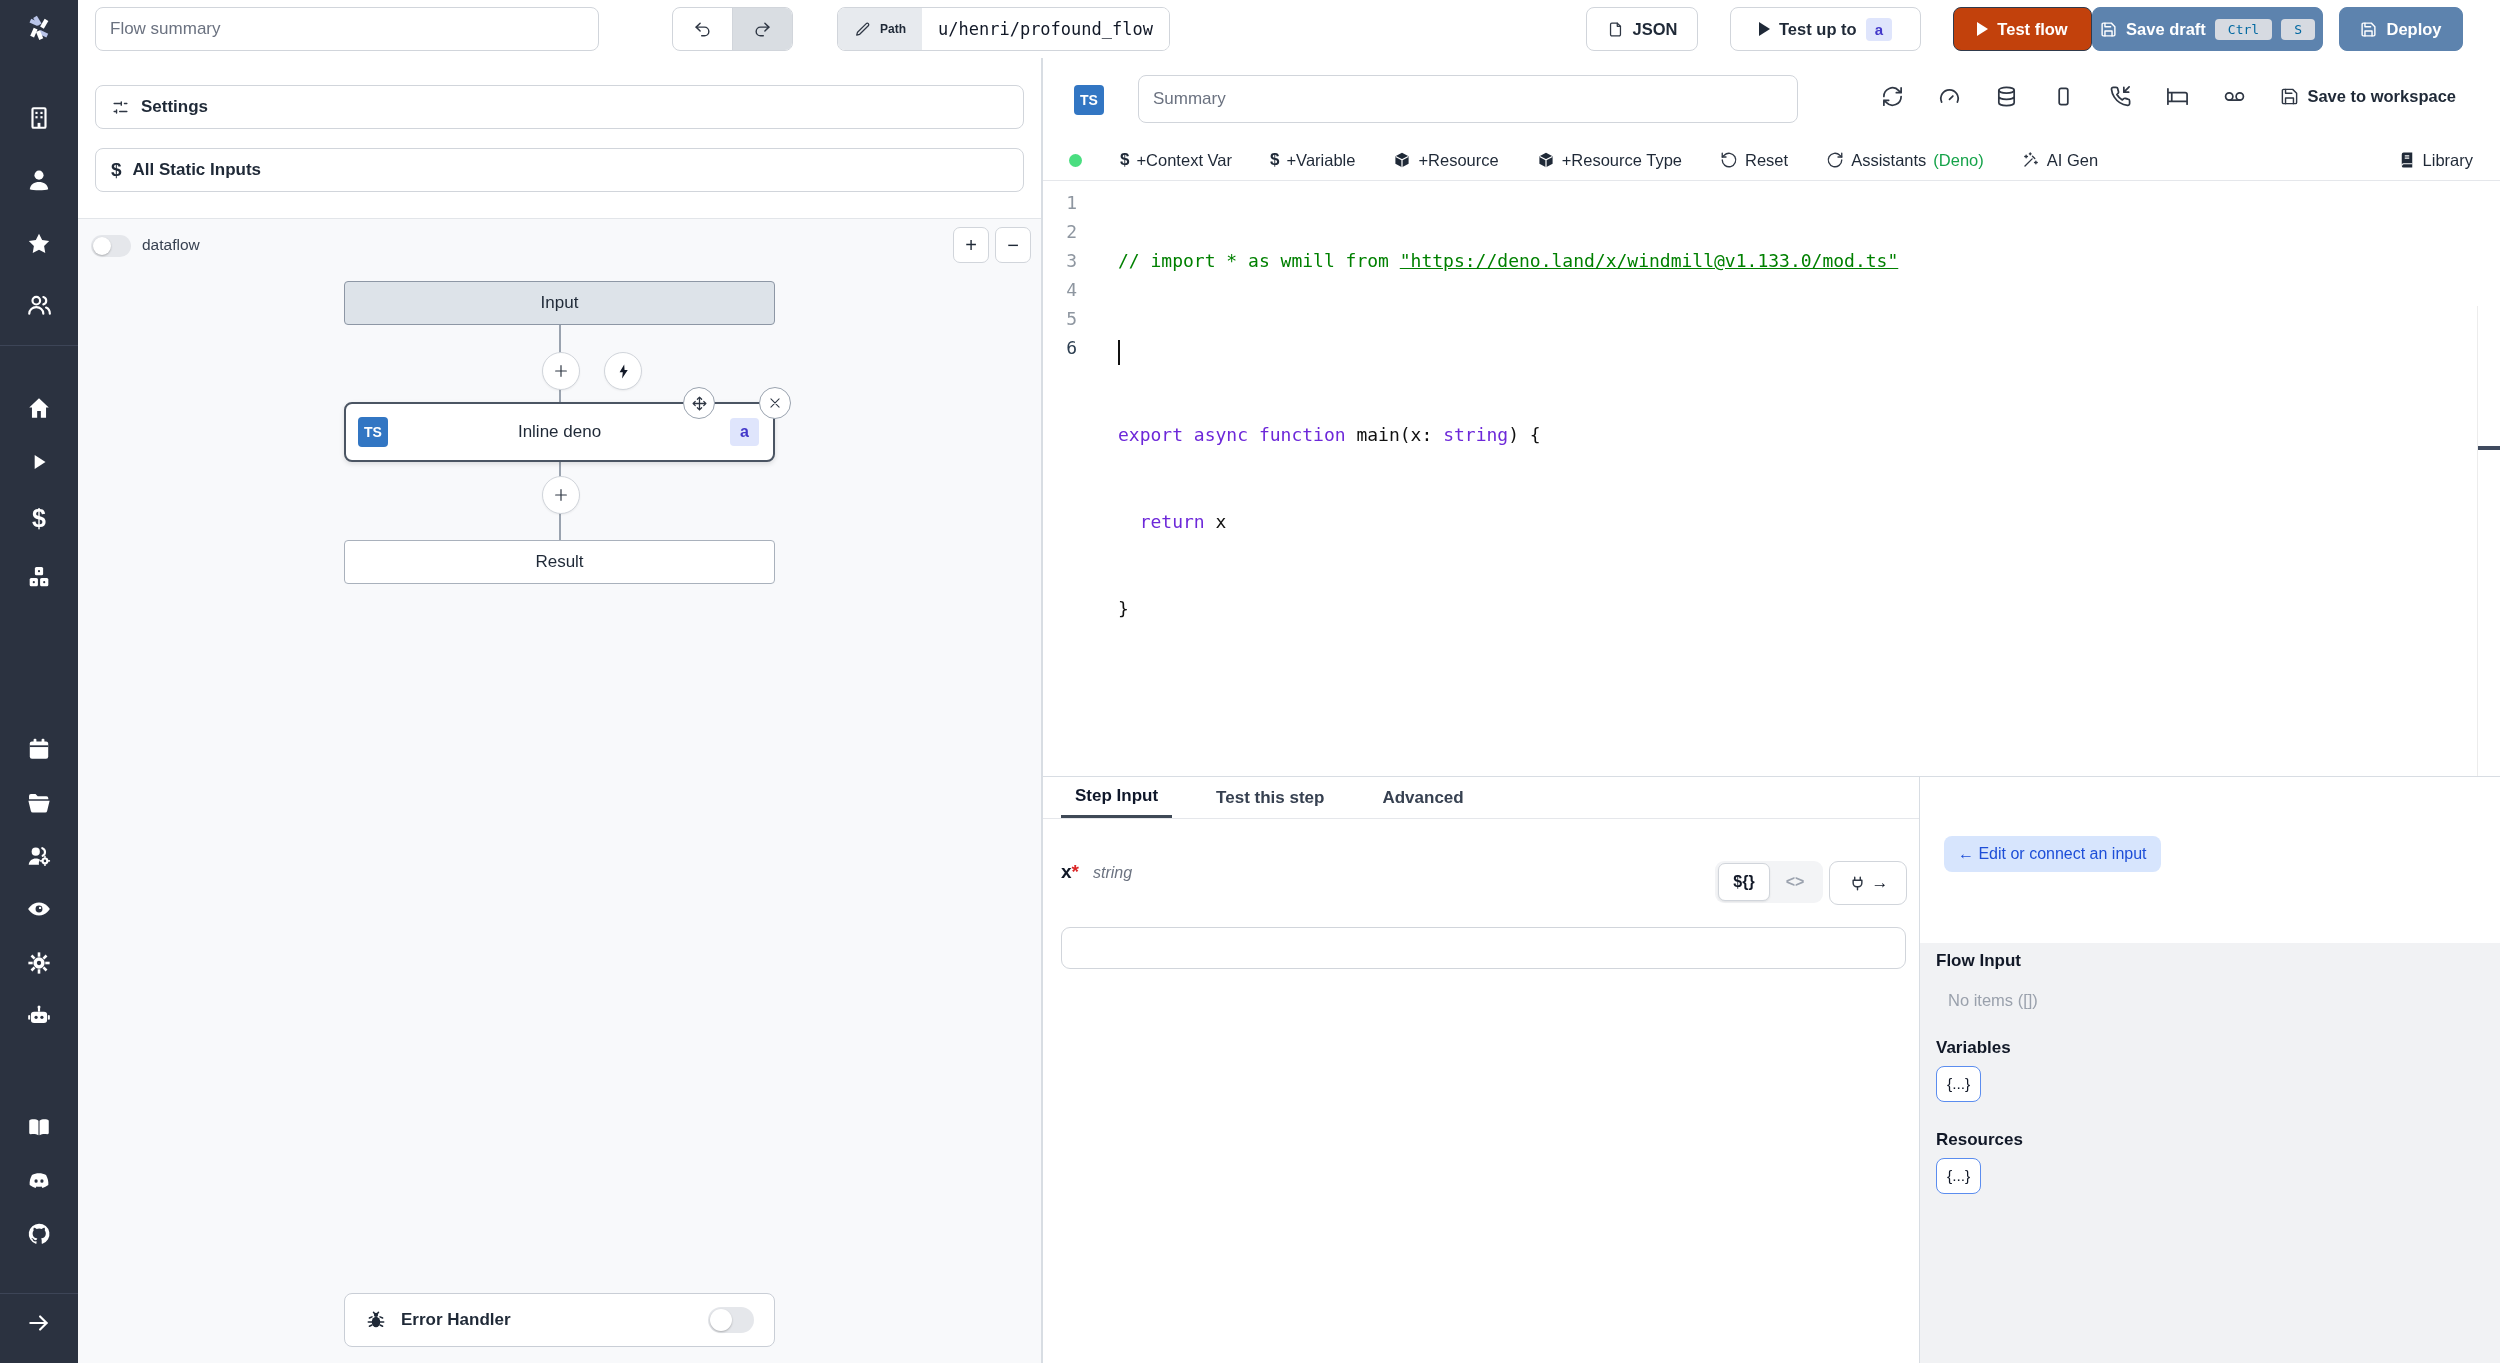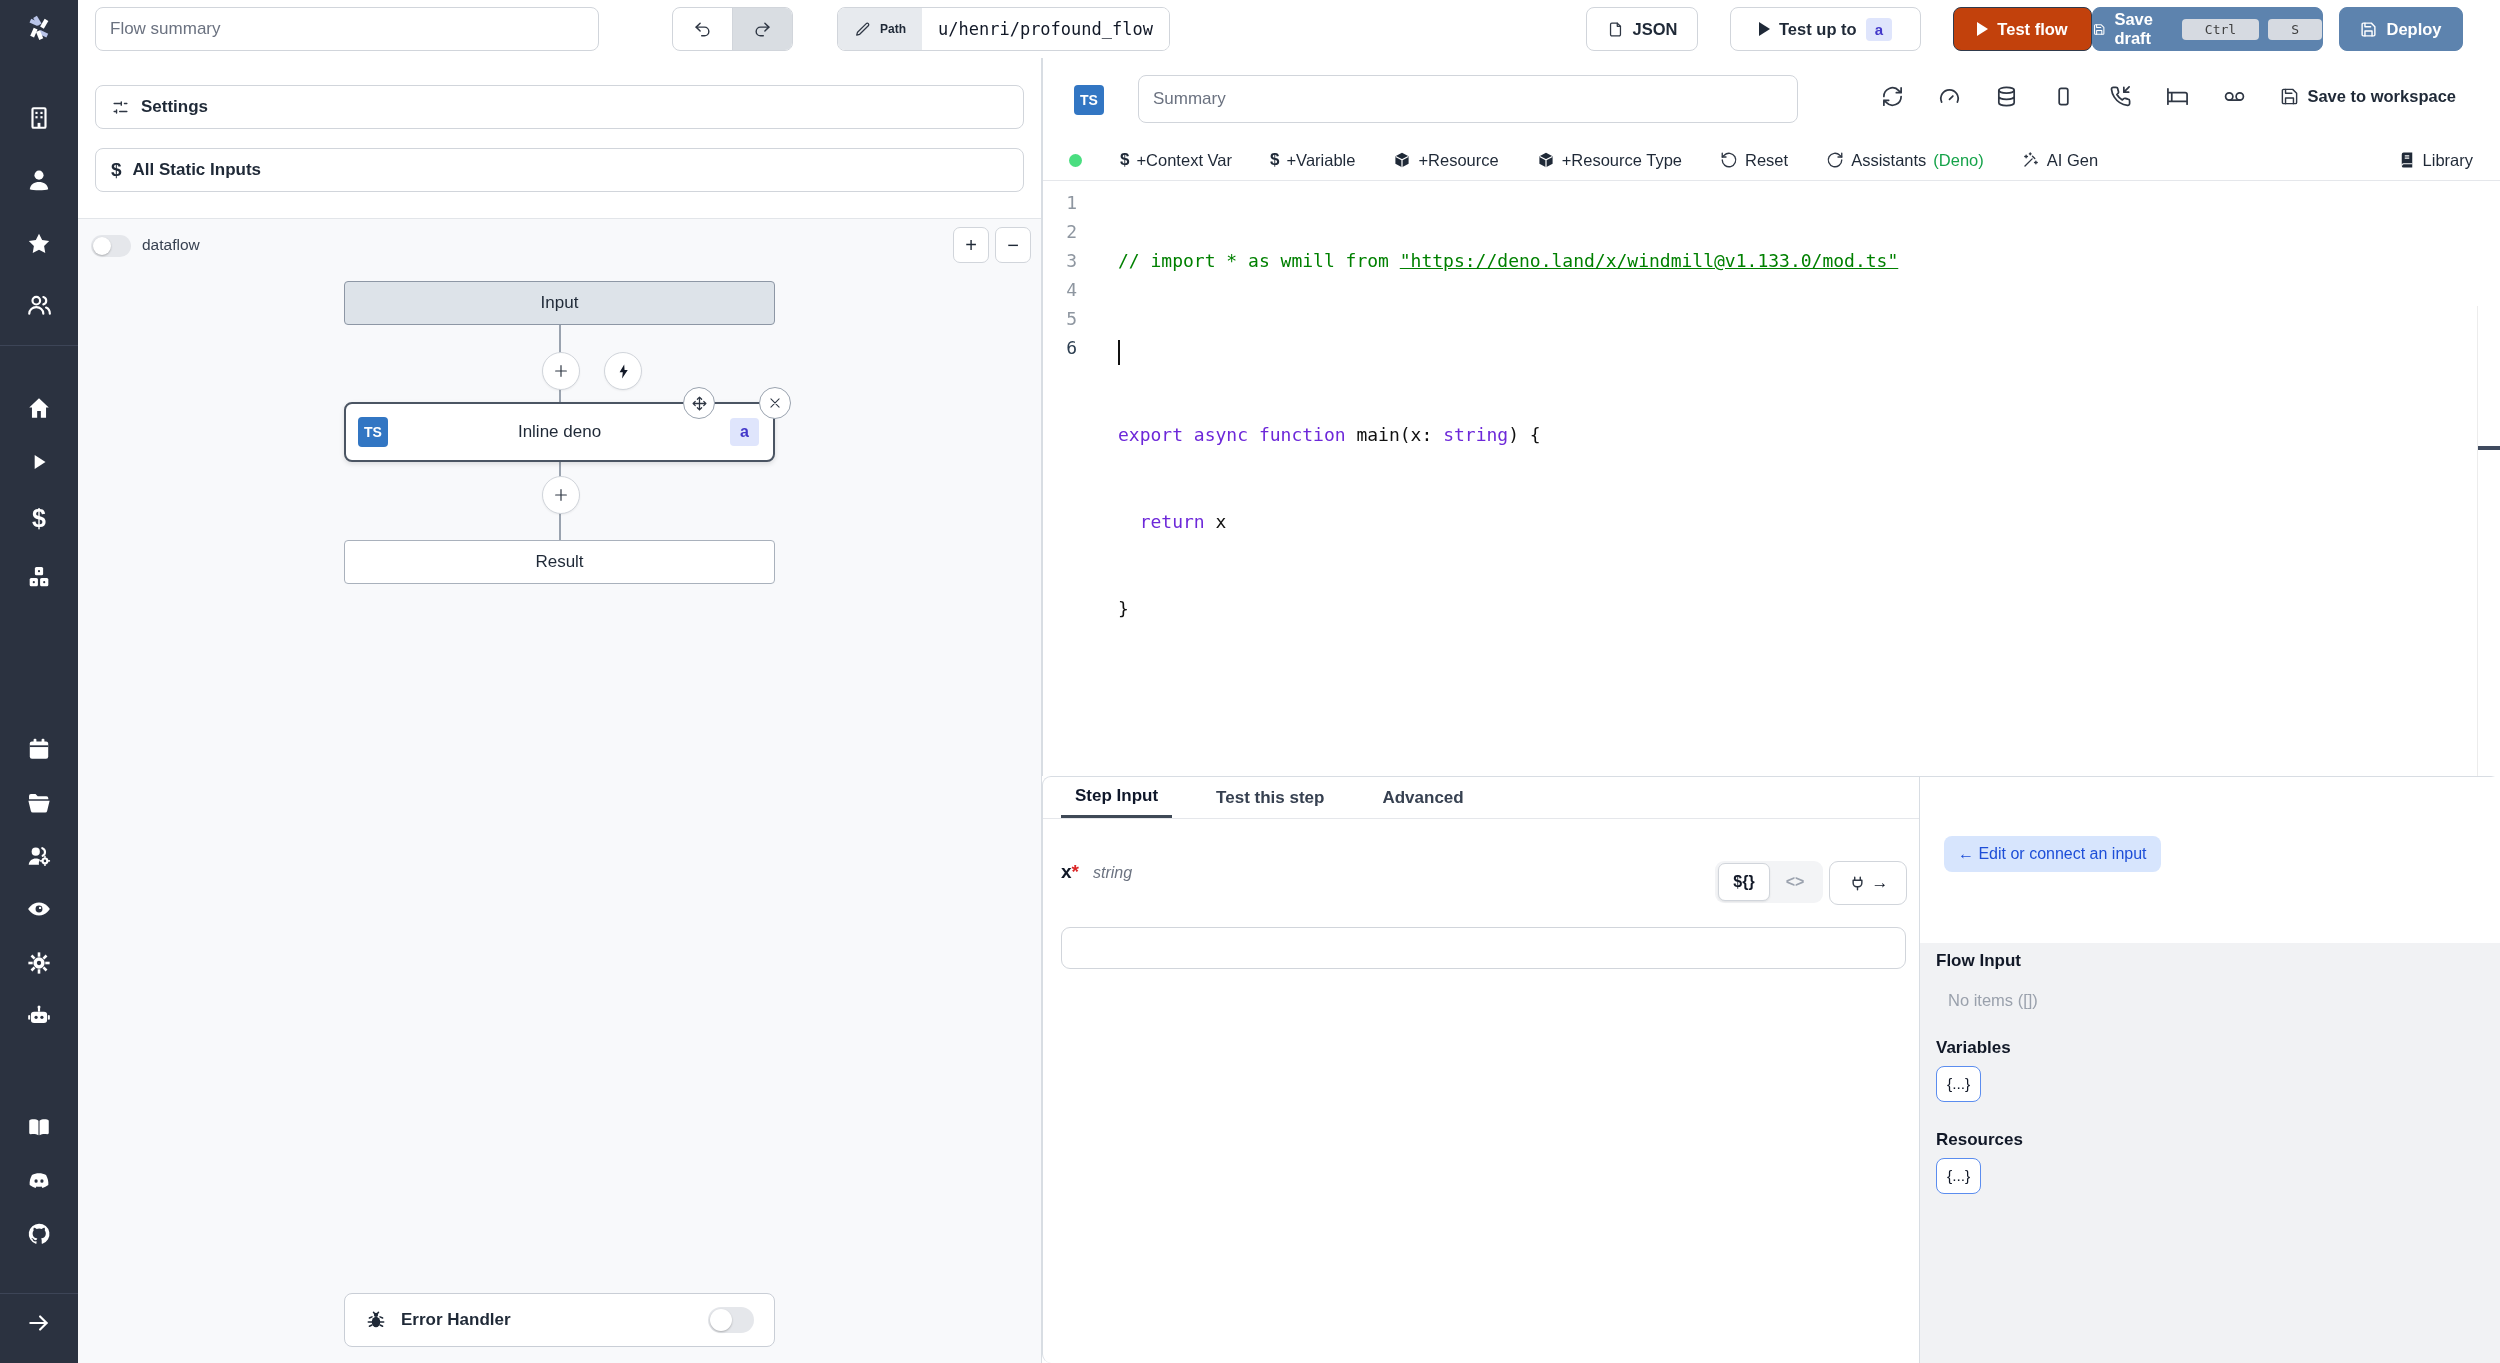--- a/index.html
+++ b/index.html
@@ -25,22 +25,22 @@
   .grp{position:absolute;top:7px;height:44px;display:flex;align-items:stretch;border:1px solid #d1d5db;border-radius:8px;overflow:hidden;box-sizing:border-box;background:#fff;}
   .half{width:59px;display:flex;align-items:center;justify-content:center;cursor:pointer;}
   .half+.half{border-left:1px solid #d1d5db;background:#d9dde2;}
   .pathseg{display:flex;align-items:center;gap:9px;background:#e7eaee;padding:0 16px;font-weight:700;font-size:12px;color:#1f2937;}
   .pathval{display:flex;align-items:center;padding:0 16px;font-family:"DejaVu Sans Mono",monospace;font-size:17px;color:#111827;background:#fff;}
   .btn{position:absolute;top:7px;height:44px;display:flex;align-items:center;justify-content:center;gap:9px;
        border-radius:8px;font-size:16.5px;font-weight:600;box-sizing:border-box;cursor:pointer;}
   .btn.white{background:#fff;border:1px solid #d1d5db;color:#1f2937;}
   .btn.dark{background:#c2410c;color:#fff;border:1px solid #2f3a4c;margin-left:16px;}
   .btn.blue{background:#5d83ae;color:#fff;border:1px solid #5d83ae;}
-  .kbd{background:#d6dae1;color:#404040;border-radius:4px;font-family:"DejaVu Sans Mono",monospace;
-       font-size:13px;padding:3px 23px;font-weight:400;}
+  .kbd{background:#d6dae1;color:#0369a1;border-radius:4px;font-family:"DejaVu Sans Mono",monospace;
+       font-size:13px;padding:3px 13px;font-weight:400;}
   .abadge{background:#dfe5fc;color:#4338ca;font-weight:700;font-size:15px;border-radius:4px;padding:3px 9px;}
   .plays{width:0;height:0;border-style:solid;}
   .play-dark{border-width:7px 0 7px 11px;border-color:transparent transparent transparent #1f2937;}
   .play-white{border-width:7px 0 7px 11px;border-color:transparent transparent transparent #fff;}
 
   
   .lp{left:78px;top:58px;width:964px;height:1305px;background:#fff;border-right:1px solid #d8dde3;box-sizing:border-box;}
   .panelbtn{position:absolute;left:17px;right:17px;height:44px;border:1px solid #d1d5db;border-radius:8px;background:#fff;
             display:flex;align-items:center;gap:11px;padding:0 15px;font-size:17px;font-weight:700;color:#1f2937;cursor:pointer;box-sizing:border-box;}
   .lp-div{position:absolute;left:0;width:100%;height:1px;background:#e2e5e9;}
@@ -80,21 +80,21 @@
   .lines{position:absolute;left:75px;top:6px;right:30px;white-space:pre;color:#111;}
   .lines div{height:29px;}
   .cm{color:#008000;}
   .cm-url{color:#008000;text-decoration:underline;}
   .kw{color:#6d28d9;}
   .cursor{position:absolute;left:75px;top:158px;width:2px;height:25px;background:#111;}
   .ruler{position:absolute;right:0;top:124px;width:22px;height:594px;border-left:1px solid #ececec;background:#fff;}
   .ruler-dash{position:absolute;left:0;top:140px;width:22px;height:4px;background:#3f4a5f;}
 
   
-  .bt{left:1042px;top:776px;width:1458px;height:587px;background:#fff;border-top:1px solid #d8dde3;border-left:1px solid #d8dde3;box-sizing:border-box;border-radius:9px;}
+  .bt{left:1042px;top:776px;width:1458px;height:587px;background:#fff;border-top:1px solid #d8dde3;border-left:1px solid #d8dde3;box-sizing:border-box;}
   .tabs{position:absolute;left:0;top:0;width:876px;height:42px;border-bottom:1px solid #e5e7eb;display:flex;align-items:stretch;padding-left:18px;gap:30px;box-sizing:border-box;}
   .tab{display:flex;align-items:center;padding:0 14px;font-size:17px;font-weight:600;color:#374151;cursor:pointer;box-sizing:border-box;}
   .tab.active{color:#0f172a;border-bottom:3px solid #3f4956;}
   .fieldrow{position:absolute;left:18px;top:84px;display:flex;align-items:baseline;gap:14px;}
   .fname{font-size:19px;font-weight:700;color:#111827;}
   .freq{color:#dc2626;font-size:19px;font-weight:700;}
   .ftype{font-size:16px;font-style:italic;color:#6b7280;}
   .seggrp{position:absolute;left:672px;top:84px;height:42px;background:#f3f4f6;border-radius:9px;display:flex;align-items:center;padding:3px;box-sizing:border-box;}
   .seg{height:36px;min-width:38px;display:flex;align-items:center;justify-content:center;border-radius:7px;font-size:16px;font-weight:600;cursor:pointer;padding:0 6px;}
   .seg.on{background:#fff;border:1px solid #d1d5db;box-shadow:0 1px 2px rgba(0,0,0,.08);color:#111827;}

